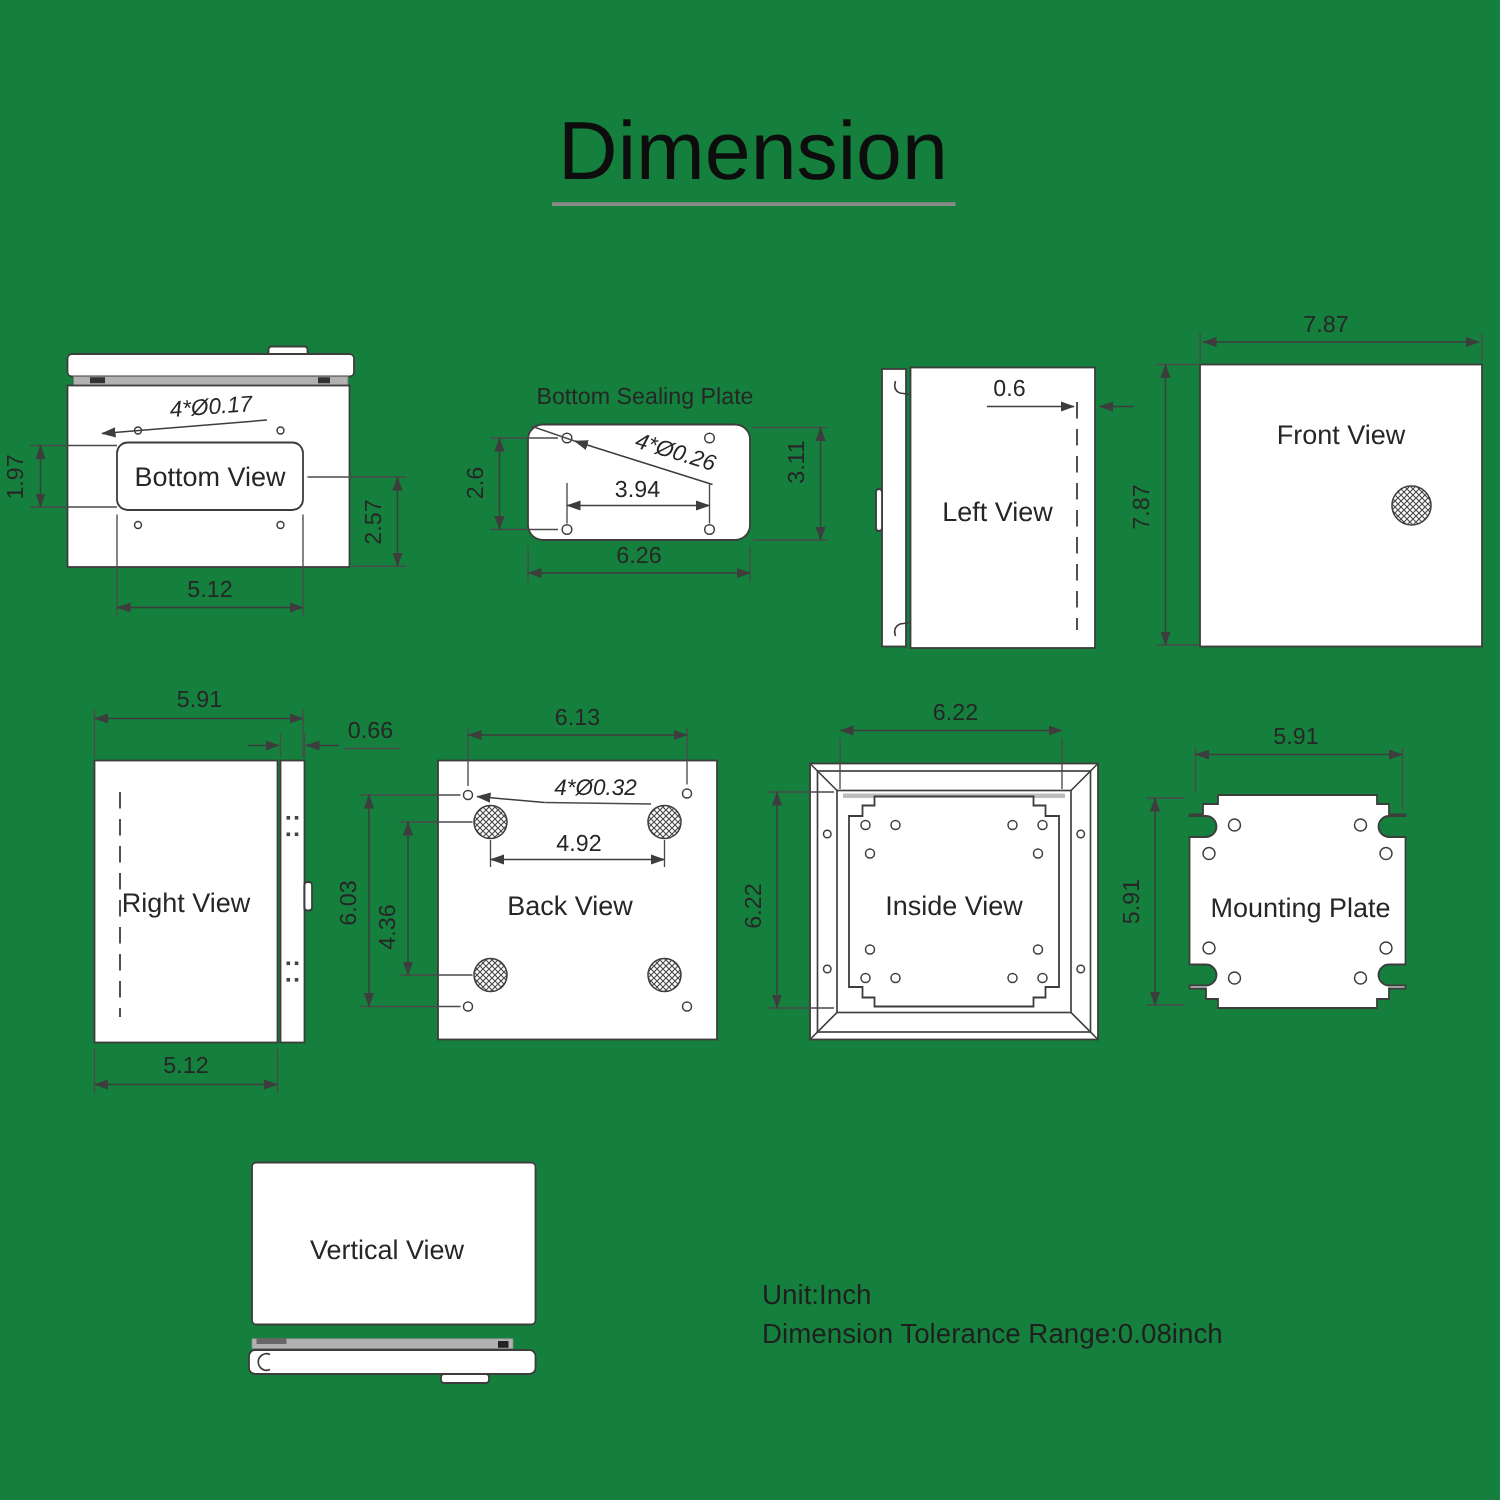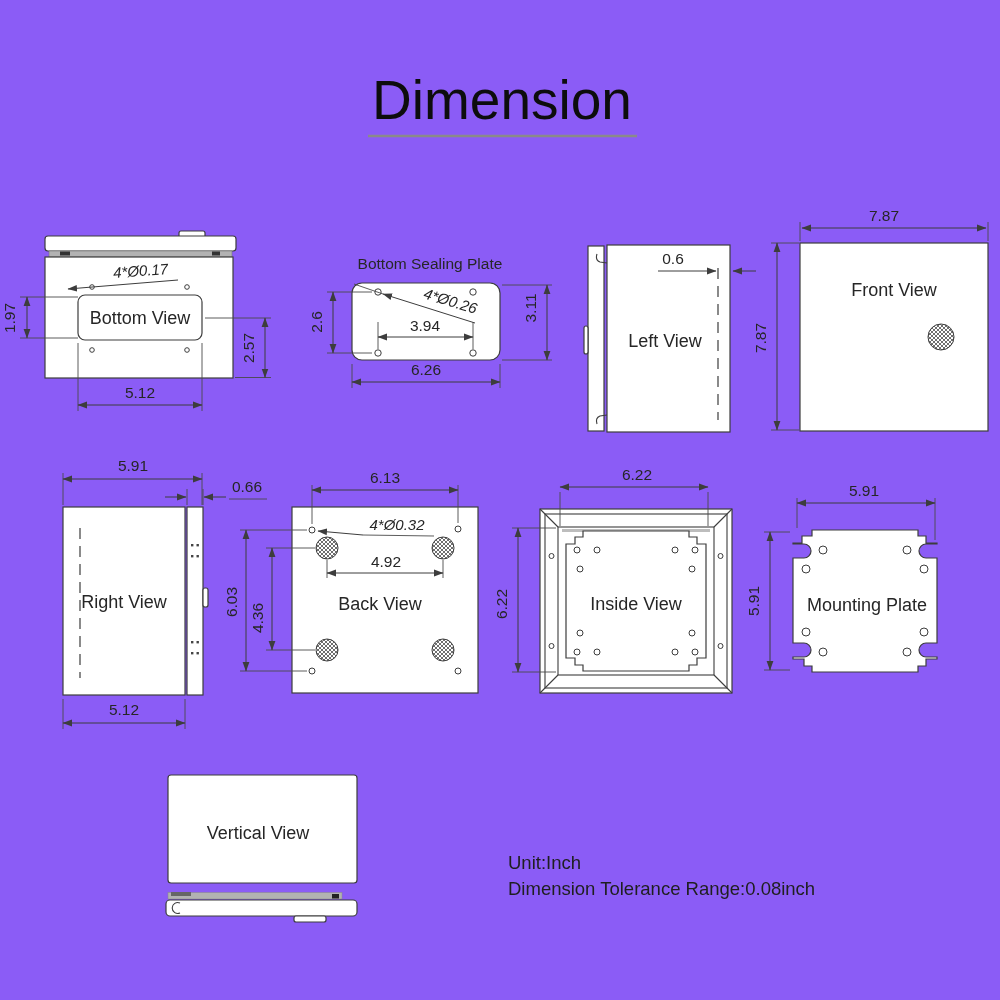--- a/index.html
+++ b/index.html
@@ -1,16 +1,16 @@
 <!DOCTYPE html>
 <html><head>
 <meta charset="utf-8">
 <style>
   html,body{margin:0;padding:0;background:#fff;}
-  #canvas{width:1000px;height:1000px;position:relative;background:#8b5cf6;font-family:"Liberation Sans",sans-serif;}
+  #canvas{width:1000px;height:1000px;position:relative;background:#15803d;font-family:"Liberation Sans",sans-serif;}
   svg text{font-family:"Liberation Sans",sans-serif;fill:#262626;}
   .ln{fill:none;stroke:#3d3d3d;stroke-width:1.1;}
   .fw{fill:#ffffff;stroke:#3d3d3d;stroke-width:1.2;}
   .ext{fill:none;stroke:#4a4a4a;stroke-width:0.9;}
   .dim{fill:none;stroke:#3d3d3d;stroke-width:1;marker-start:url(#ah);marker-end:url(#ah);}
   .ldr{fill:none;stroke:#3d3d3d;stroke-width:1;marker-end:url(#ah);}
   .dsh{fill:none;stroke:#3d3d3d;stroke-width:1.2;stroke-dasharray:11 7;}
   .hole{fill:#ffffff;stroke:#3d3d3d;stroke-width:1;}
   .boss{fill:url(#hatch);stroke:#3d3d3d;stroke-width:1;}
   .t{font-size:18px;text-anchor:middle;}

